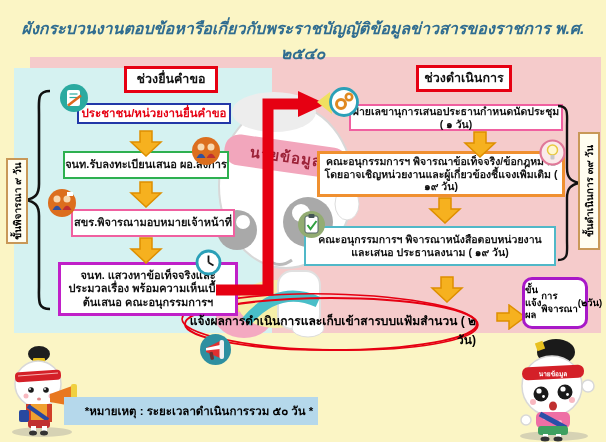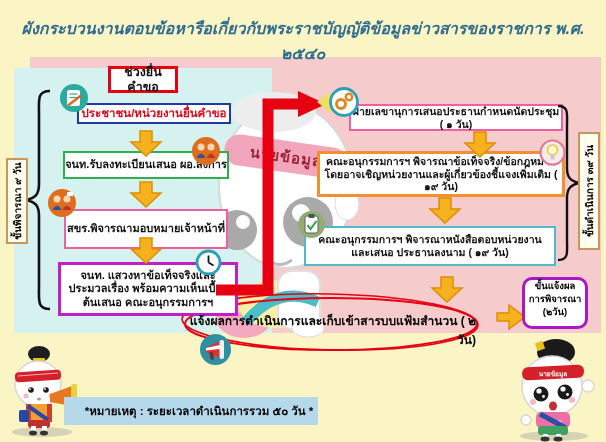--- a/index.html
+++ b/index.html
@@ -6,35 +6,35 @@
   body{font-family:"Liberation Sans","DejaVu Sans",sans-serif;background:#888;}
   .stage{position:relative;width:606px;height:442px;background:#FBF5C5;overflow:hidden;margin:0 auto;}
   .abs{position:absolute;}
   .title{left:0;right:0;top:16px;text-align:center;font-size:16px;font-weight:bold;font-style:italic;
          color:#2F6C90;z-index:4;}
   .panel-pink{left:30px;top:57px;width:571px;height:276px;background:#F5CBCB;z-index:1;}
   .panel-cyan{left:14px;top:68px;width:258px;height:265px;background:#D5F2F1;z-index:1;}
   .fbox{display:flex;align-items:center;justify-content:center;text-align:center;background:#fff;
         box-sizing:border-box;z-index:4;font-weight:bold;color:#111;line-height:1.2;}
   .heading{border:3px solid #E60012;font-size:12.5px;}
-  .h-left{left:108px;top:66px;width:70px;height:27px;}
+  .h-left{left:124px;top:66px;width:94px;height:27px;}
   .h-right{left:416px;top:65px;width:96px;height:27px;}
   .b-l1{left:77px;top:103px;width:154px;height:21px;border:2px solid #2238A8;color:#E60012;font-size:11.5px;}
   .b-l2{left:63px;top:151px;width:166px;height:28px;border:2px solid #2EB050;font-size:11px;}
-  .b-l3{left:64px;top:209px;width:164px;height:40px;border:2px solid #F060A0;font-size:11px;}
+  .b-l3{left:71px;top:209px;width:164px;height:28px;border:2px solid #F060A0;font-size:11px;}
   .b-l4{left:58px;top:262px;width:180px;height:54px;border:3px solid #C020C8;font-size:11px;padding:2px;}
   .b-r1{left:349px;top:104px;width:214px;height:27px;border:2px solid #F060A0;font-size:10.5px;}
   .b-r2{left:317px;top:151px;width:248px;height:46px;border:3px solid #F09030;font-size:10.5px;padding:1px;}
   .b-r3{left:304px;top:226px;width:252px;height:40px;border:2px solid #50B8C8;font-size:10.5px;padding:10px;}
   .stage-label{background:#FFFDF0;border:2px solid #C89858;font-size:10px;font-weight:bold;
         display:flex;align-items:center;justify-content:center;z-index:4;box-sizing:border-box;white-space:nowrap;}
   .sl-left{left:-26px;top:190px;width:86px;height:22px;transform:rotate(-90deg);}
   .sl-right{left:530px;top:180px;width:118px;height:22px;transform:rotate(-90deg);}
   .purple-box{left:522px;top:277px;width:66px;height:52px;border:3px solid #A818C8;border-radius:10px;
-        background:#fff;z-index:4;font-size:9.5px;font-weight:bold;display:flex;flex-direction:column;
+        background:#fff;z-index:4;font-size:9.5px;font-weight:bold;display:flex;flex-direction:row;
         align-items:center;justify-content:flex-start;line-height:1.35;box-sizing:border-box;}
   .banner{left:224px;top:141px;width:124px;height:31px;background:#F2A6BC;border-radius:15px;
         transform:rotate(8deg);z-index:2;display:flex;align-items:center;justify-content:center;
         color:#9C2238;font-weight:bold;font-size:15px;letter-spacing:1px;}
   .oval-text{left:186px;top:311px;width:290px;text-align:right;font-size:12px;font-weight:bold;z-index:5;}
   .note{left:64px;top:397px;width:238px;height:28px;background:#B5D8EB;z-index:7;display:flex;
         align-items:center;justify-content:center;font-size:11.5px;font-weight:bold;padding-left:16px;}
   .arr{z-index:4;}
   .icon{z-index:6;}
   svg{display:block;}
@@ -73,20 +73,21 @@
   <div class="abs banner">
     <span>นายข้อมูล</span>
   </div>
 
   <svg class="abs overlay" width="606" height="442" viewBox="0 0 606 442" style="z-index:3;">
     <ellipse cx="331" cy="324" rx="146" ry="26" fill="none" stroke="#E60012" stroke-width="2"></ellipse>
     <ellipse cx="330" cy="322" rx="148" ry="28" fill="none" stroke="#E60012" stroke-width="1.6" transform="rotate(1.2 330 322)"></ellipse>
   </svg>
 
   <div class="abs fbox heading h-left">ช่วงยื่นคำขอ</div>
+  <div class="abs fbox heading h-right">ช่วงดำเนินการ</div>
 
   <div class="abs fbox b-l1">ประชาชน/หน่วยงานยื่นคำขอ</div>
   <div class="abs fbox b-l2">จนท.รับลงทะเบียนเสนอ ผอ.สั่งการ</div>
   <div class="abs fbox b-l3">สขร.พิจารณามอบหมายเจ้าหน้าที่</div>
   <div class="abs fbox b-l4">จนท. แสวงหาข้อเท็จจริงและประมวลเรื่อง พร้อมความเห็นเบื้องต้นเสนอ คณะอนุกรรมการฯ</div>
 
   <div class="abs fbox b-r1">ฝ่ายเลขานุการเสนอประธานกำหนดนัดประชุม ( ๑ วัน)</div>
   <div class="abs fbox b-r2">คณะอนุกรรมการฯ พิจารณาข้อเท็จจริง/ข้อกฎหมาย โดยอาจเชิญหน่วยงานและผู้เกี่ยวข้องชี้แจงเพิ่มเติม ( ๑๙ วัน)</div>
   <div class="abs fbox b-r3">คณะอนุกรรมการฯ พิจารณาหนังสือตอบหน่วยงานและเสนอ ประธานลงนาม ( ๑๙ วัน)</div>
 

